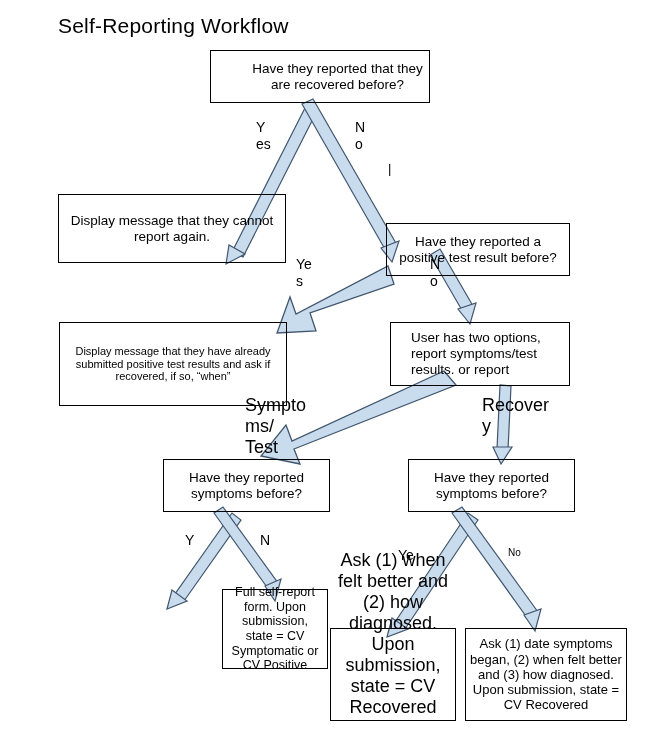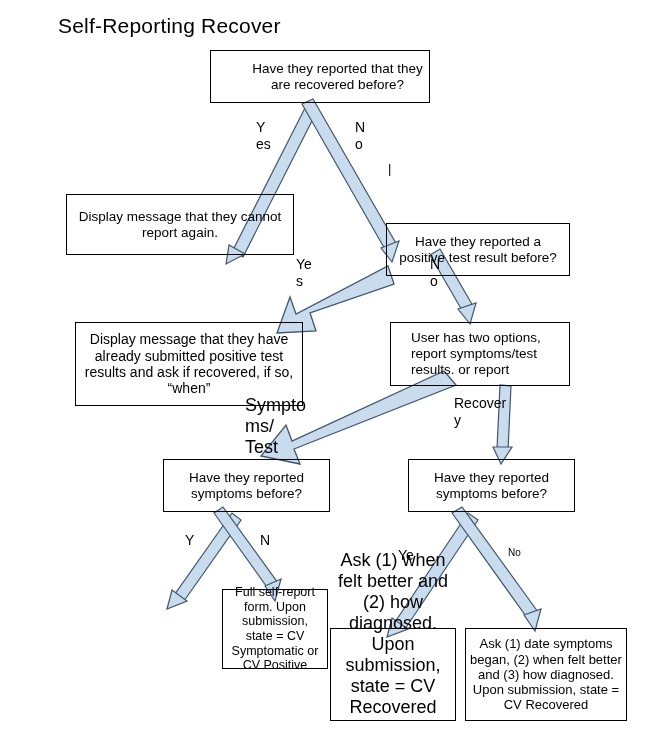--- a/index.html
+++ b/index.html
@@ -52,21 +52,21 @@
     text-align: left;
     line-height: 1.18;
     white-space: pre-line;
   }
 </style>
 </head>
 <body>
 
 <div id="canvas">
 
-  <div id="title">Self-Reporting Recover</div>
+  <div id="title">Self-Reporting Workflow</div>
 
   <svg id="arrows" viewBox="0 0 655 748">
 
     <g>
       <path d="M 307,104 L 232,252 L 243,257 L 318,109 Z" fill="#c9dcee" stroke="#41566e" stroke-width="1.2"></path>
       <path d="M 226,264 L 229,245 L 245,254 Z" fill="#c9dcee" stroke="#41566e" stroke-width="1.2"></path>
     </g>
 
     <g>
       <path d="M 302,104 L 386,251 L 397,245 L 313,99 Z" fill="#c9dcee" stroke="#41566e" stroke-width="1.2"></path>
@@ -109,29 +109,29 @@
     <g>
       <path d="M 452,513 L 528,619 L 538,612 L 462,507 Z" fill="#c9dcee" stroke="#41566e" stroke-width="1.2"></path>
       <path d="M 535,631 L 524,615 L 541,609 Z" fill="#c9dcee" stroke="#41566e" stroke-width="1.2"></path>
     </g>
   </svg>
 
   <div class="node" style="left:210px; top:50px; width:220px; height:53px; font-size:13.5px;padding-left:39px;">
     <span>Have they reported that they are recovered before?</span>
   </div>
 
-  <div class="node" style="left:58px; top:194px; width:228px; height:61px; font-size:13.5px;margin-left:8px;">
+  <div class="node" style="left:58px; top:194px; width:228px; height:69px; font-size:13.5px;">
     <span>Display message that they cannot report again.</span>
   </div>
 
   <div class="node" style="left:386px; top:194px; width:184px; height:53px; font-size:13.5px;margin-top:29px;">
     <span>Have they reported a positive test result before?</span>
   </div>
 
-  <div class="node" style="left:59px; top:322px; width:228px; height:84px; font-size:14px;margin-left:16px;">
+  <div class="node" style="left:59px; top:322px; width:228px; height:84px; font-size:11px;">
     <span>Display message that they have already submitted positive test results and ask if recovered, if so, “when”</span>
   </div>
 
   <div class="node" style="left:390px; top:322px; width:180px; height:64px; font-size:13.5px; justify-content:flex-start; text-align:left;padding-left:20px;">
     <span style="text-align:left;">User has two options, report symptoms/test results. or report</span>
   </div>
 
   <div class="node" style="left:163px; top:459px; width:167px; height:53px; font-size:13.5px;">
     <span>Have they reported symptoms before?</span>
   </div>
@@ -160,21 +160,21 @@
   <div class="lbl" style="left:388px; top:161px; font-size:13px;">|</div>
 
   <div class="lbl" style="left:296px; top:256px; font-size:14px;">Ye
 s</div>
   <div class="lbl" style="left:430px; top:256px; font-size:14px;">N
 o</div>
 
   <div class="lbl" style="left:245px; top:395px; font-size:18px;">Sympto
 ms/
 Test</div>
-  <div class="lbl" style="left:454px; top:395px; font-size:14px;">Recover
+  <div class="lbl" style="left:482px; top:395px; font-size:18px;">Recover
 y</div>
 
   <div class="lbl" style="left:185px; top:532px; font-size:14px;">Y</div>
   <div class="lbl" style="left:260px; top:532px; font-size:14px;">N</div>
 
   <div class="lbl" style="left:398px; top:547px; font-size:14px;">Ye</div>
   <div class="lbl" style="left:508px; top:547px; font-size:10px;">No</div>
 
 </div>
 

